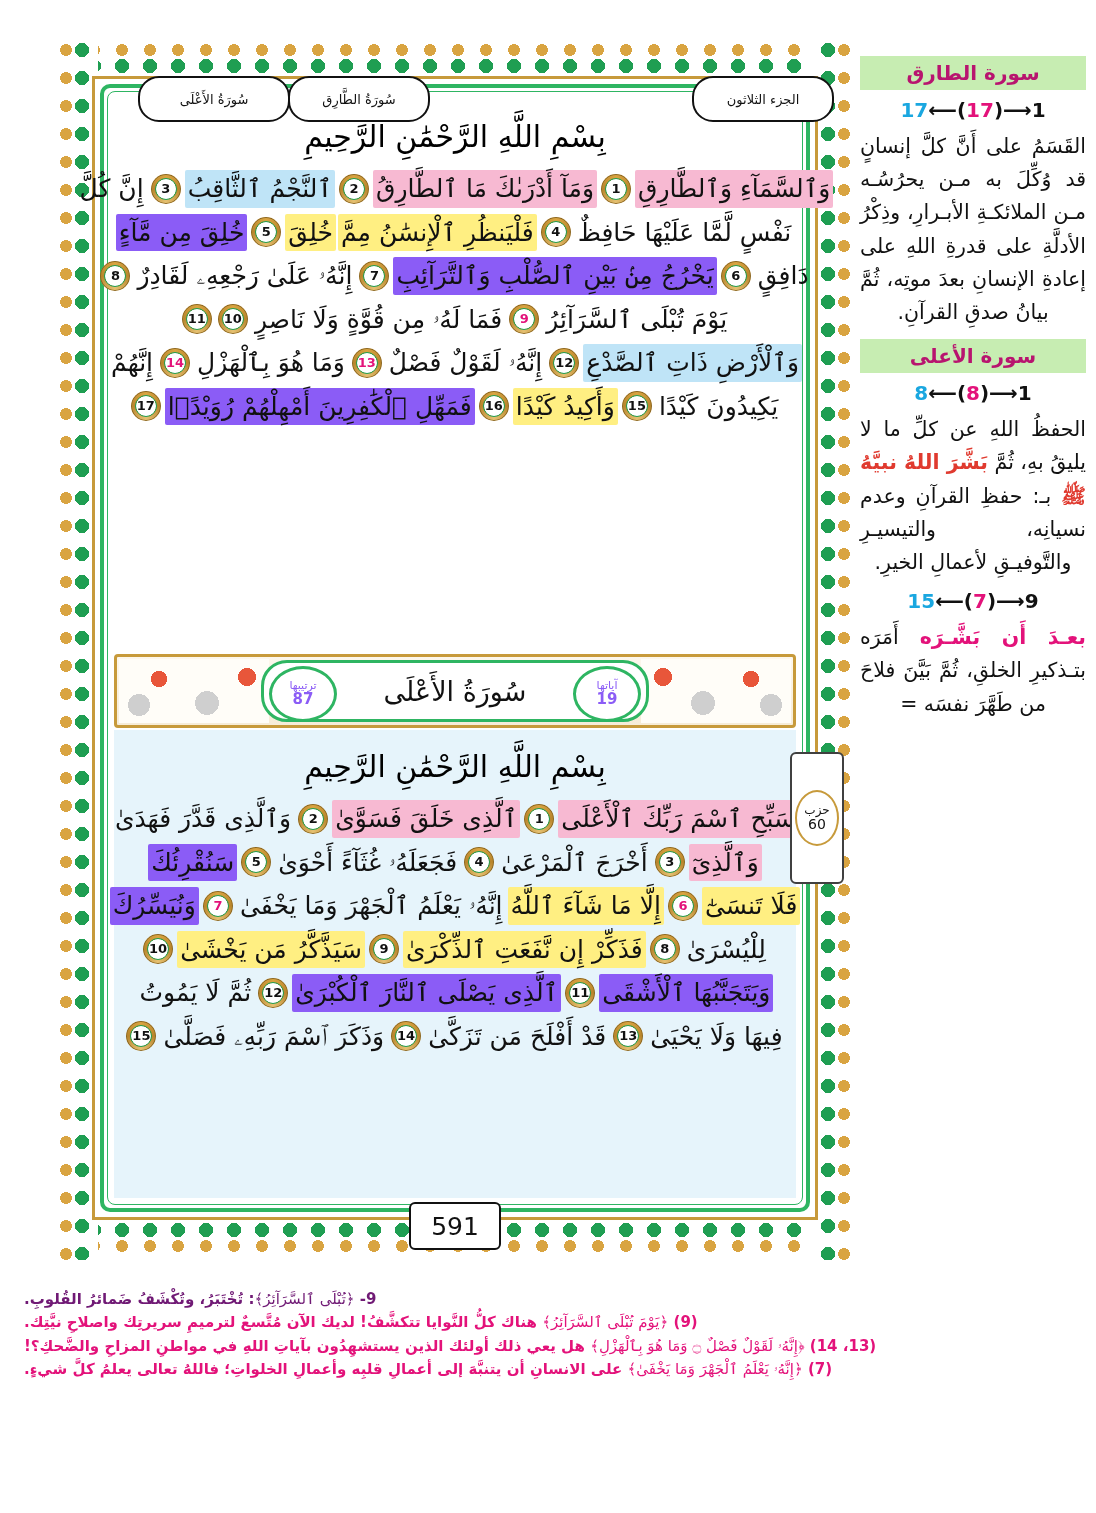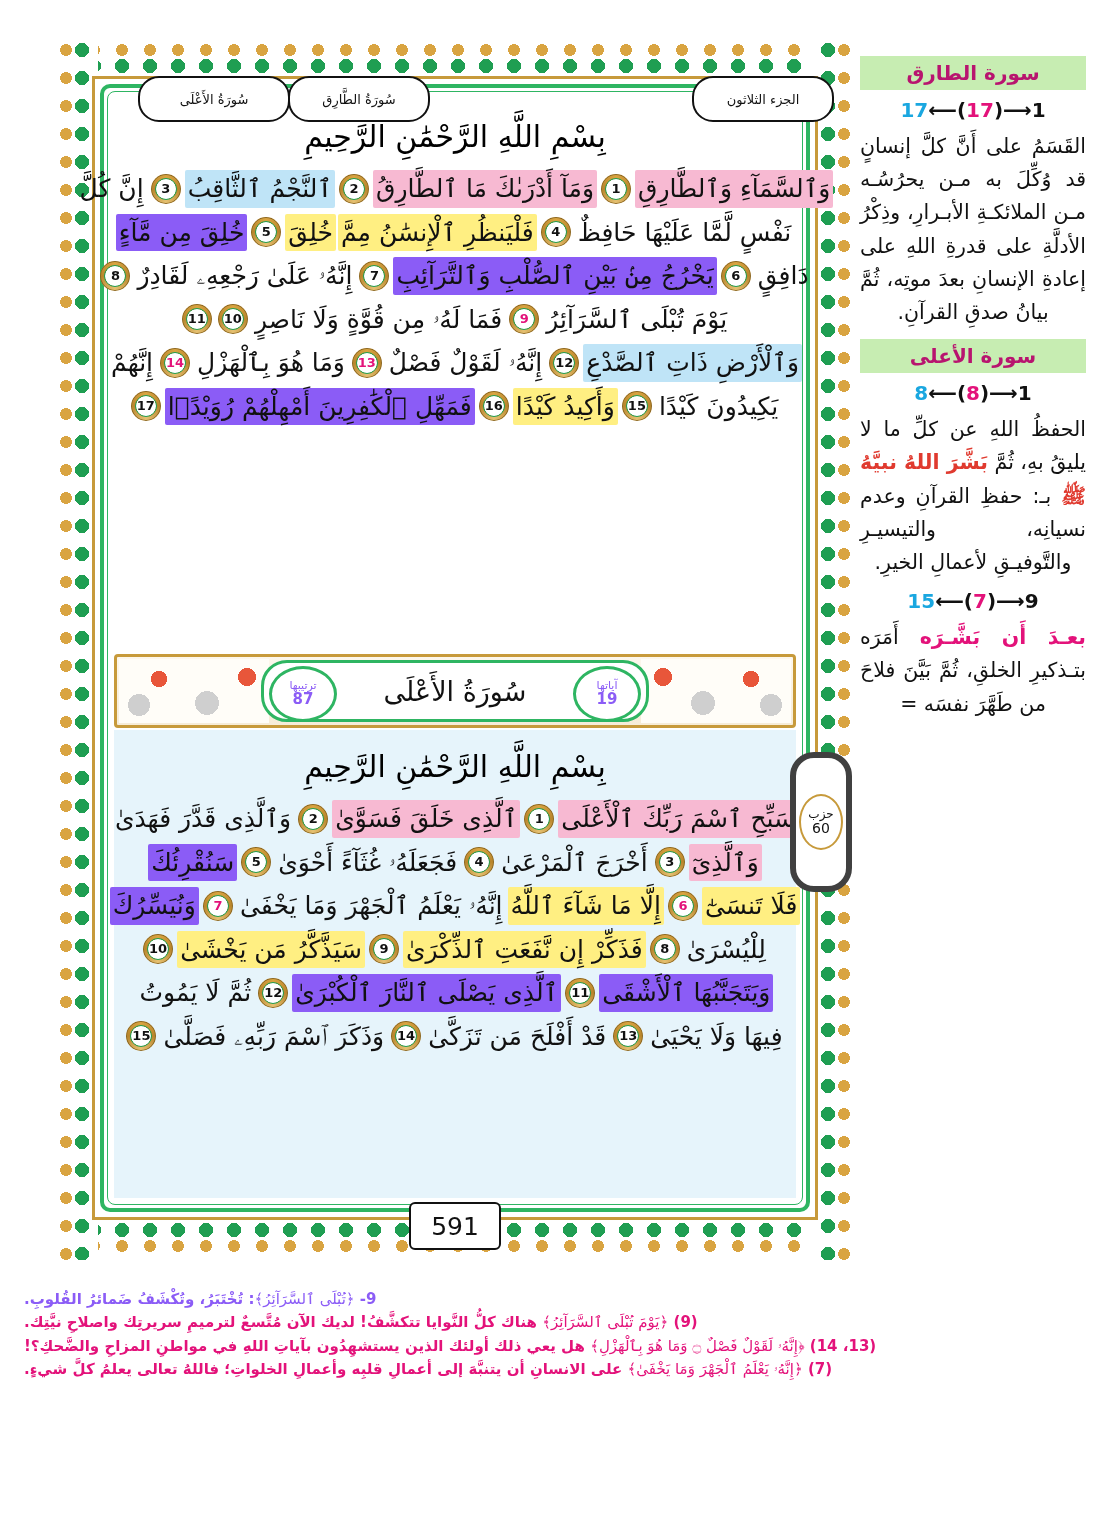--- a/index.html
+++ b/index.html
@@ -152,21 +152,21 @@
     line-height:1.05;color:#8b5cf6;
   }
   .sb-oval .lbl{font-size:11px;}
   .sb-oval .num{font-size:15px;font-weight:bold;}
   .sb-oval.r{right:152px;}
   .sb-oval.l{left:152px;}
 
   
   .hizb{
     position:absolute;left:790px;top:752px;width:50px;height:128px;
-    background:#fff;border:6px solid #404040;border-radius:24px;
+    background:#fff;border:2px solid #404040;border-radius:6px;
     display:flex;align-items:center;justify-content:center;z-index:9;
   }
   .hizb-in{
     width:40px;height:52px;border:2px solid #c79a3b;border-radius:50%;
     display:flex;flex-direction:column;align-items:center;justify-content:center;
     line-height:1.05;color:#111;background:#fff;
   }
   .hizb-in .lbl{font-size:12px;}
   .hizb-in .num{font-size:14px;}
 
@@ -194,21 +194,21 @@
 
   
   .notes{
     position:absolute;left:24px;right:22px;top:1288px;
     direction:rtl;text-align:left;
   }
   .note{
     color:#e3127a;font-size:15px;line-height:1.55;
     text-align:left;direction:rtl;font-weight:bold;white-space:nowrap;
   }
-  .note .blue{color:#8b5cf6;}
+  .note .blue{color:#701a75;}
   .note .qz{font-weight:normal;}
 </style>
 </head>
 <body>
 
 <div class="page">
 
   <div class="mushaf">
 
     <div class="orn-band orn-top"></div>

